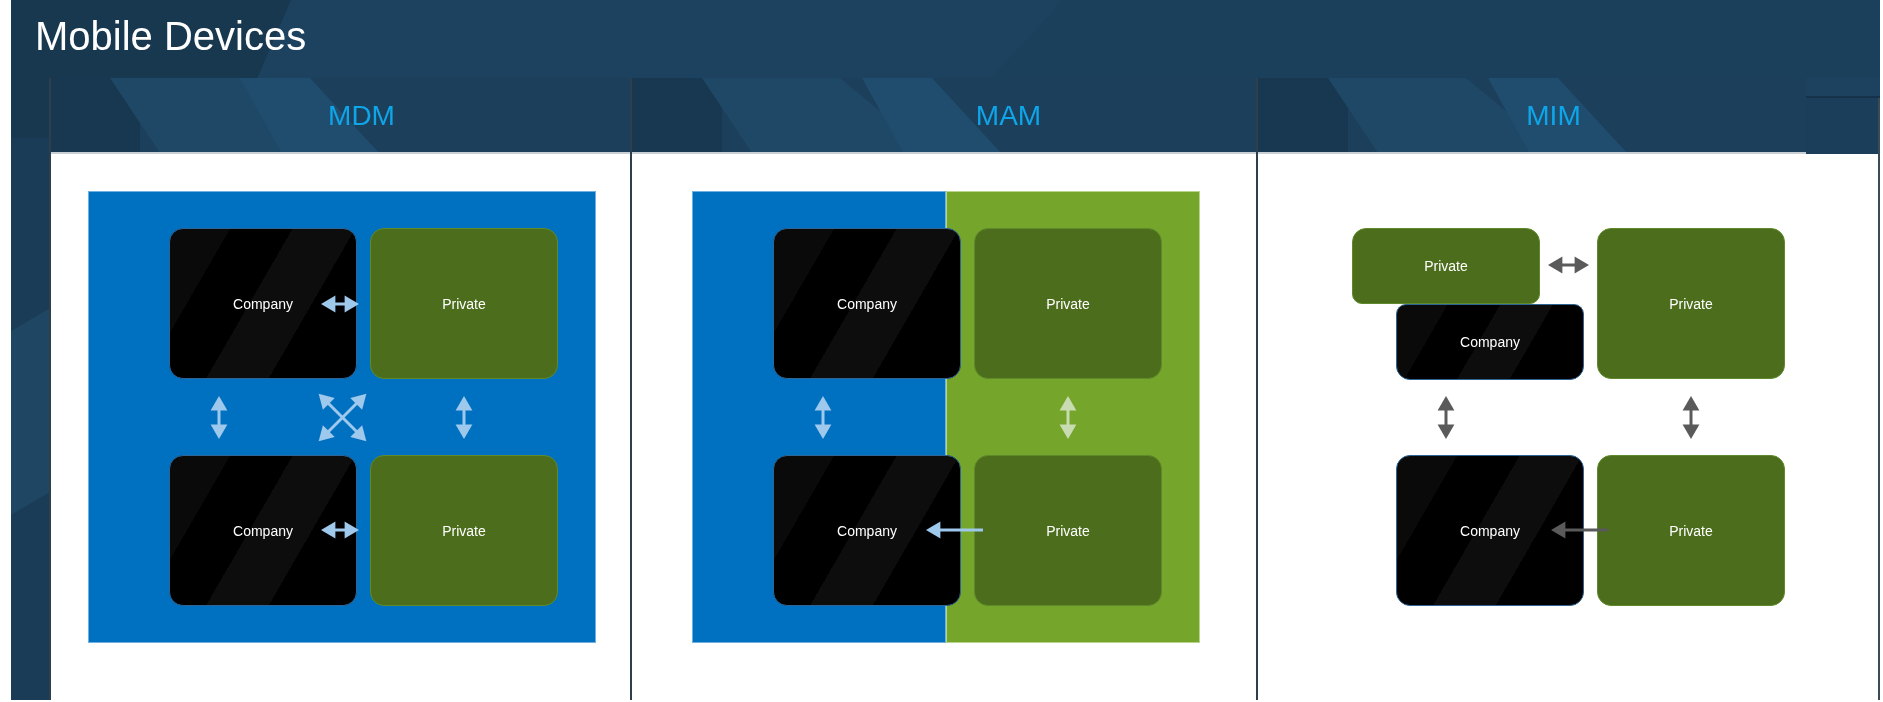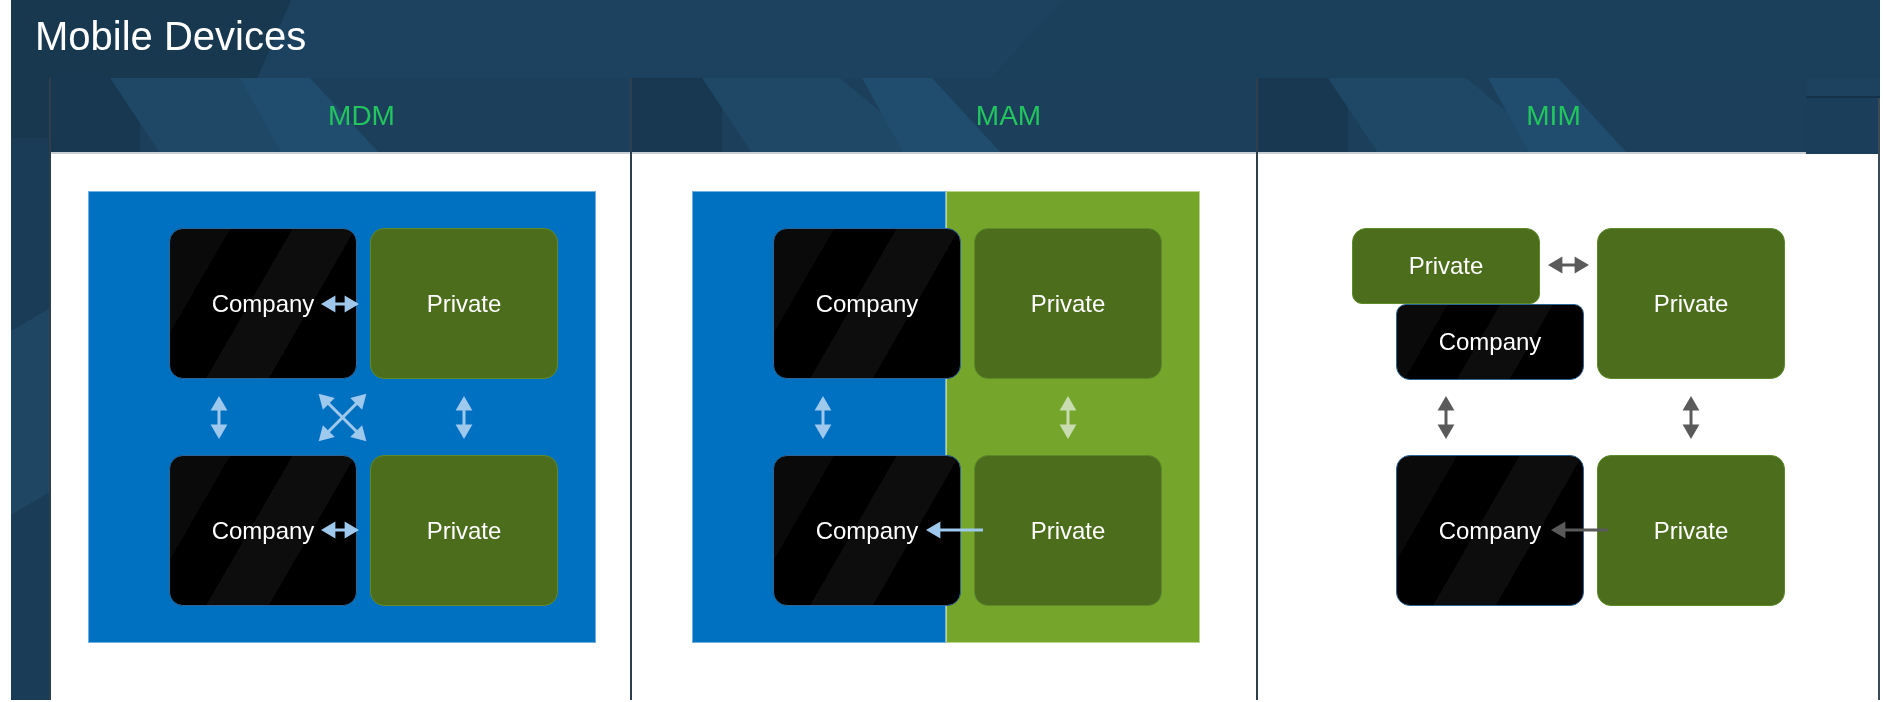--- a/index.html
+++ b/index.html
@@ -9,27 +9,27 @@
   .title-bar .shade1{position:absolute;left:0;top:0;width:280px;height:78px;background:#183850;clip-path:polygon(0 0,100% 0,88% 100%,0 100%);}
   .title-bar .shade2{position:absolute;left:980px;top:0;width:900px;height:78px;background:#1b405c;clip-path:polygon(8% 0,100% 0,100% 100%,0 100%);}
   .title{position:absolute;left:24px;top:14px;font-size:40px;color:#ffffff;}
   .left-strip{position:absolute;left:11px;top:78px;width:39px;height:622px;background:#1a3c56;overflow:hidden;}
   .left-strip .s1{position:absolute;left:0;top:230px;width:39px;height:230px;background:#1f4663;clip-path:polygon(0 10%,100% 0,100% 80%,0 90%);}
   .left-strip .s2{position:absolute;left:0;top:0;width:39px;height:60px;background:#183850;}
   .col-header{position:absolute;top:78px;height:76px;background:#1c3f5b;overflow:hidden;border-bottom:2px solid #c8d0d6;box-sizing:border-box;}
   .col-header .band1{position:absolute;top:0;height:76px;width:90px;background:#183750;}
   .col-header .band2{position:absolute;top:0;height:76px;width:230px;background:#1f4867;clip-path:polygon(0 0,60% 0,100% 100%,22% 100%);}
   .col-header .band3{position:absolute;top:0;height:76px;width:140px;background:#204d6e;clip-path:polygon(0 0,50% 0,100% 100%,30% 100%);}
-  .col-label{position:absolute;left:0;right:0;top:22px;text-align:center;color:#22c55e;font-size:28px;margin-left:43px;}
+  .col-label{position:absolute;left:0;right:0;top:22px;text-align:center;color:#0ea5e9;font-size:28px;margin-left:43px;}
   .col-body{position:absolute;top:154px;height:546px;background:#ffffff;}
   .divider{position:absolute;top:78px;width:2px;height:622px;background:#2d3f4d;}
   .panel{position:absolute;box-sizing:border-box;}
   .panel.blue{background:#0070c0;border:1px solid #6fb0e0;}
   .panel.green{background:#75a52a;border:1px solid #b9d58b;}
-  .box{position:absolute;border-radius:14px;display:flex;align-items:center;justify-content:center;color:#ffffff;font-size:24px;box-sizing:border-box;overflow:hidden;}
+  .box{position:absolute;border-radius:14px;display:flex;align-items:center;justify-content:center;color:#ffffff;font-size:14px;box-sizing:border-box;overflow:hidden;}
   .box.company{background:#000000;border:1px solid #2d6596;margin-left:44px;}
   .box.company::before{content:"";position:absolute;inset:0;background:linear-gradient(120deg,rgba(255,255,255,0.04) 0 22%,rgba(0,0,0,0.06) 22% 45%,rgba(255,255,255,0.05) 45% 68%,rgba(0,0,0,0.06) 68% 100%);}
   .box.private{background:#4b6d1c;border:1px solid #5f8a2b;}
   .box span{position:relative;}
   svg.arrows{position:absolute;left:0;top:0;width:1883px;height:702px;pointer-events:none;}
 </style>
 </head>
 <body>
 
 <div class="frame"></div>

